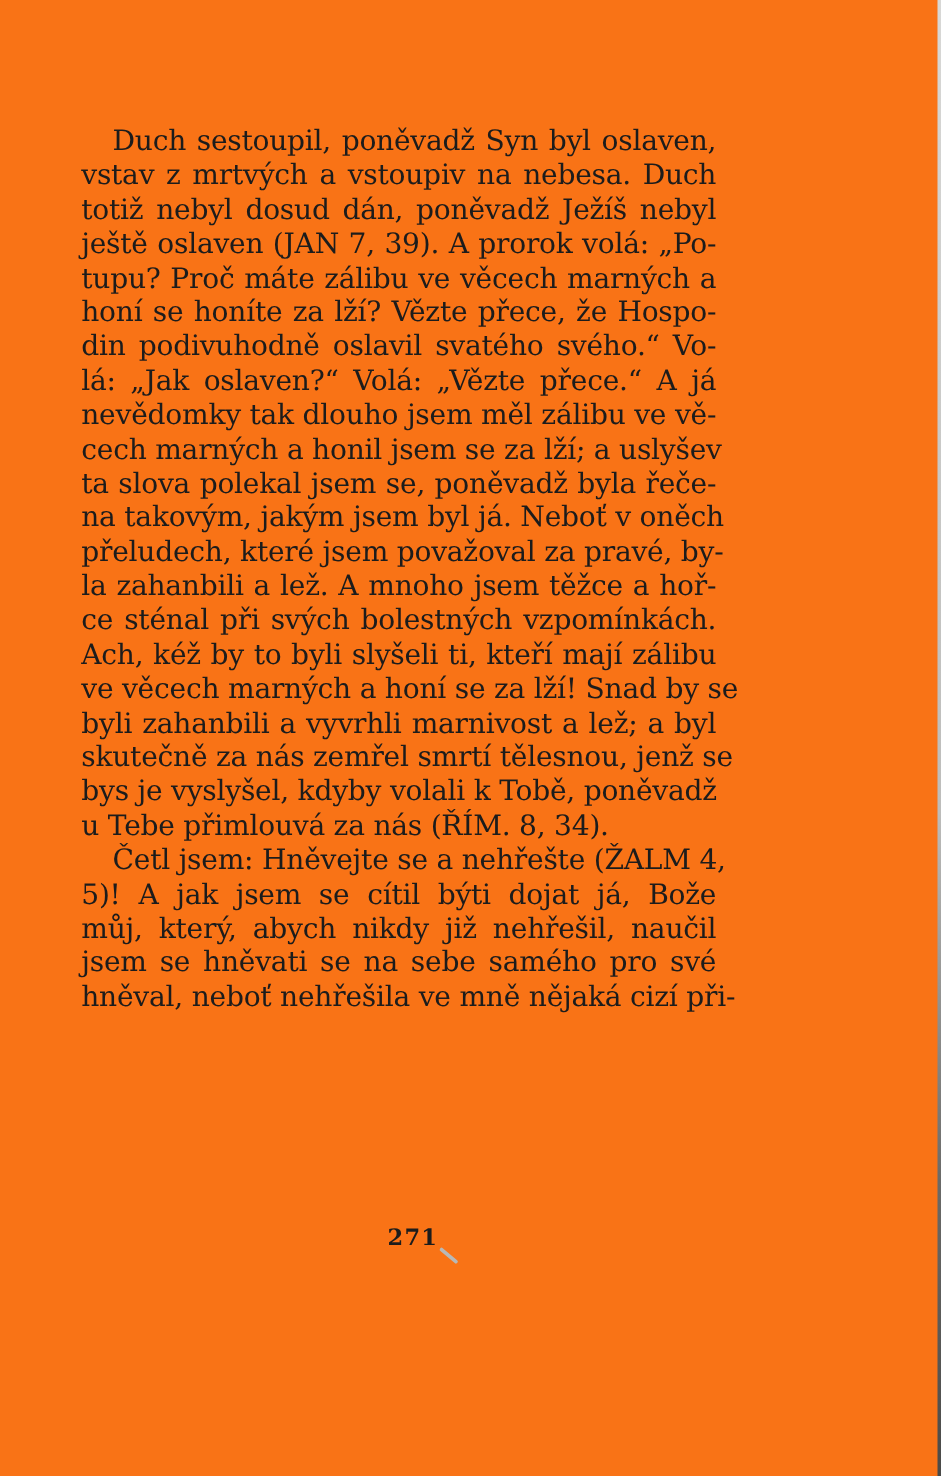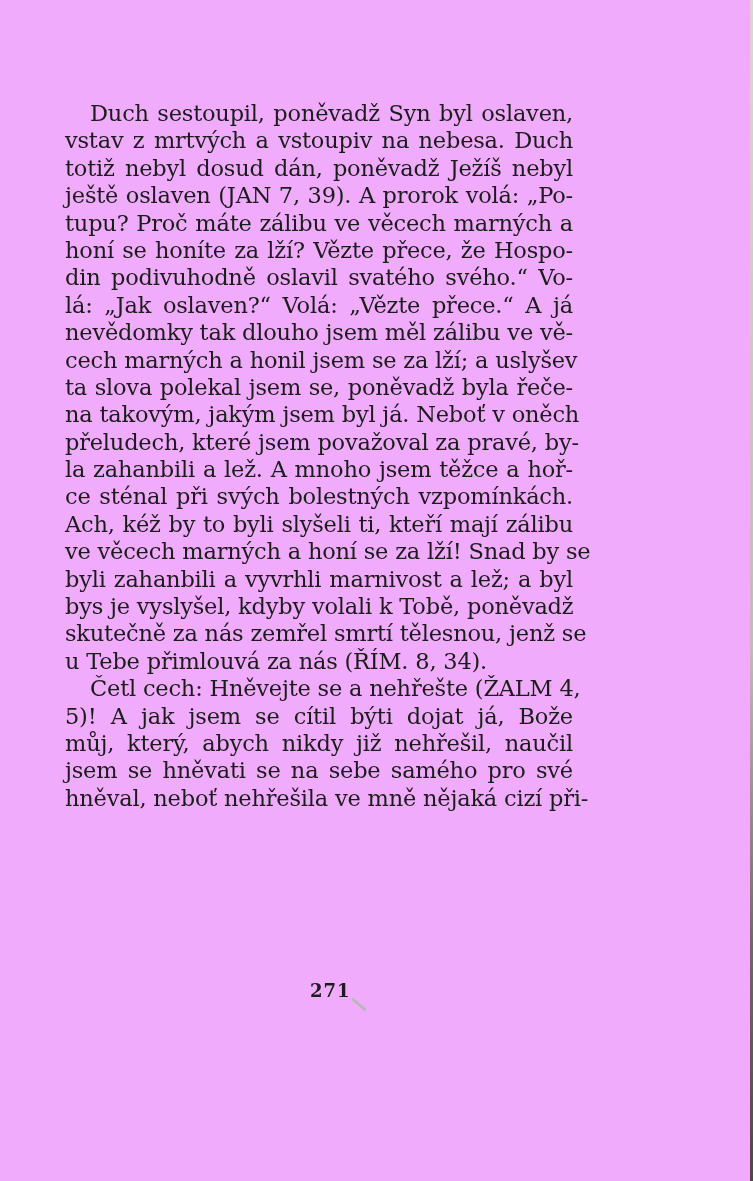--- a/index.html
+++ b/index.html
@@ -7,21 +7,21 @@
       width: 753px;
       height: 1181px;
       background: #efefed;
       position: relative;
       overflow: hidden;
     }
     .page {
       position: absolute;
       left: 0; top: 0;
       width: 753px; height: 1181px;
-      background: #f0abfc;
+      background: #f97316;
     }
     .page-edge {
       position: absolute;
       right: 0; top: 0;
       width: 3px; height: 1181px;
       background: linear-gradient(to bottom, #d8d8d6 0%, #bdbdbb 55%, #6a6a68 80%, #4a4a48 100%);
     }
     .text-block {
       position: absolute;
       left: 65px;
@@ -77,24 +77,24 @@
     <div class="line">nevědomky tak dlouho jsem měl zálibu ve vě-</div>
     <div class="line">cech marných a honil jsem se za lží; a uslyšev</div>
     <div class="line">ta slova polekal jsem se, poněvadž byla řeče-</div>
     <div class="line">na takovým, jakým jsem byl já. Neboť v oněch</div>
     <div class="line">přeludech, které jsem považoval za pravé, by-</div>
     <div class="line">la zahanbili a lež. A mnoho jsem těžce a hoř-</div>
     <div class="line">ce sténal při svých bolestných vzpomínkách.</div>
     <div class="line">Ach, kéž by to byli slyšeli ti, kteří mají zálibu</div>
     <div class="line">ve věcech marných a honí se za lží! Snad by se</div>
     <div class="line">byli zahanbili a vyvrhli marnivost a lež; a byl</div>
+    <div class="line">skutečně za nás zemřel smrtí tělesnou, jenž se</div>
     <div class="line">bys je vyslyšel, kdyby volali k Tobě, poněvadž</div>
-    <div class="line">skutečně za nás zemřel smrtí tělesnou, jenž se</div>
     <div class="line last">u Tebe přimlouvá za nás (ŘÍM. 8, 34).</div>
-    <div class="line indent">Četl cech: Hněvejte se a nehřešte (ŽALM 4,</div>
+    <div class="line indent">Četl jsem: Hněvejte se a nehřešte (ŽALM 4,</div>
     <div class="line">5)! A jak jsem se cítil býti dojat já, Bože</div>
     <div class="line">můj, který, abych nikdy již nehřešil, naučil</div>
     <div class="line">jsem se hněvati se na sebe samého pro své</div>
     <div class="line">hněval, neboť nehřešila ve mně nějaká cizí při-</div>
   </div>
 
   <div class="page-number">271</div>
   <div class="scratch"></div>
   <div class="page-edge"></div>
 </div>

